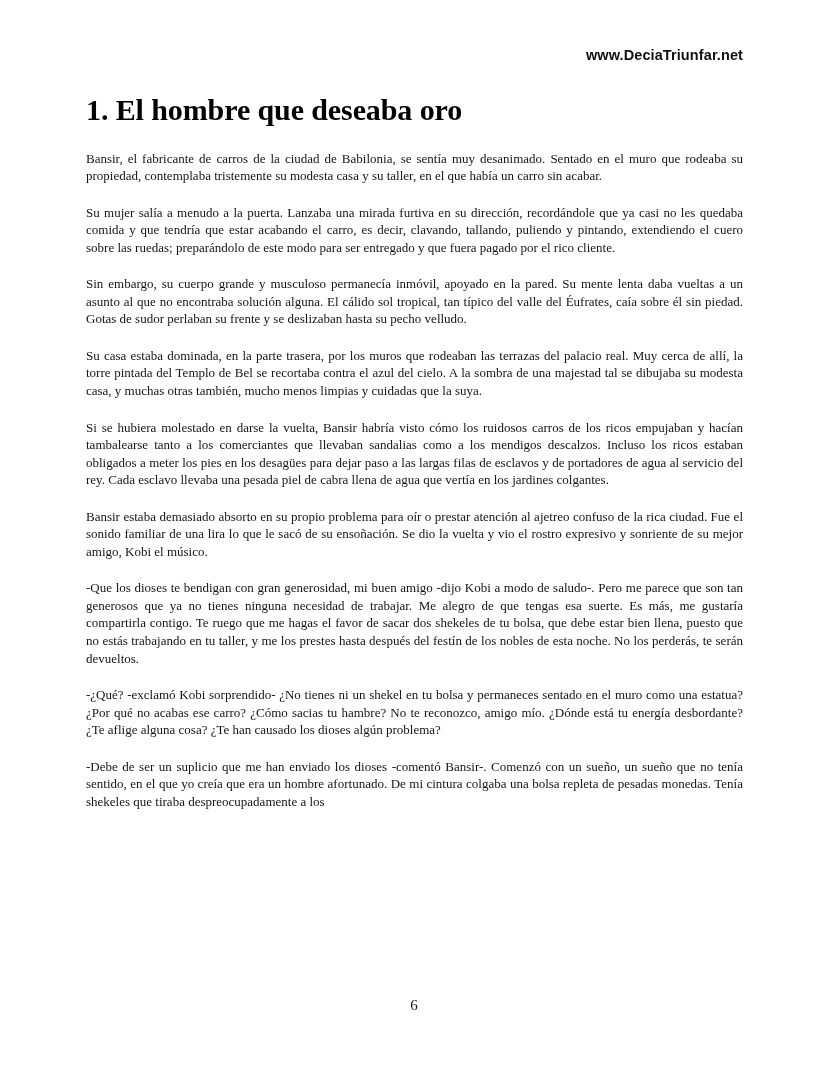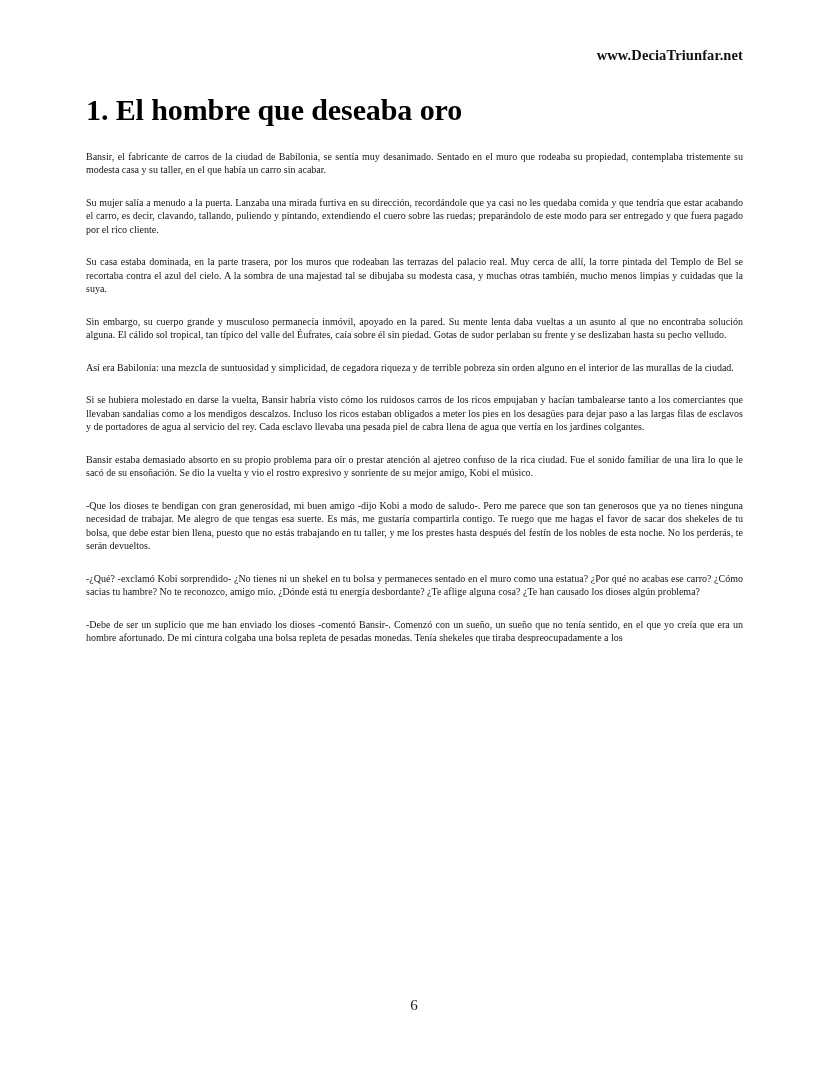--- a/index.html
+++ b/index.html
@@ -18,21 +18,21 @@
     font-family: "Liberation Serif", "DejaVu Serif", serif;
     color: #1a1a1a;
     box-sizing: border-box;
   }
   .page-header {
     position: absolute;
     top: 48px;
     left: 86px;
     right: 85px;
     text-align: right;
-    font-family: Liberation Serif, serif;
+    font-family: Liberation Sans, sans-serif;
     font-weight: bold;
     font-size: 14.5px;
     letter-spacing: 0.1px;
     color: #111111;
     line-height: 1;
   }
   .content {
     position: absolute;
     top: 93px;
     left: 86px;
@@ -41,21 +41,21 @@
   .chapter-title {
     font-family: "Liberation Serif", "DejaVu Serif", serif;
     font-weight: bold;
     font-size: 30px;
     line-height: 1.15;
     margin: 0 0 22px 0;
     color: #000000;
     letter-spacing: -0.1px;
   }
   .body-paragraph {
-    font-size: 10px;
+    font-size: 13px;
     line-height: 1.35;
     text-align: justify;
     margin: 0 0 19px 0;
     color: #141414;
     hyphens: none;
   }
   .body-paragraph:last-child {
     margin-bottom: 0;
   }
   .page-number {
@@ -76,23 +76,22 @@
 <div class="page">
 
   <div class="page-header">www.DeciaTriunfar.net</div>
 
   <div class="content">
 
     <h1 class="chapter-title">1. El hombre que deseaba oro</h1>
 
     <p class="body-paragraph">Bansir, el fabricante de carros de la ciudad de Babilonia, se sentía muy desanimado. Sentado en el muro que rodeaba su propiedad, contemplaba tristemente su modesta casa y su taller, en el que había un carro sin acabar.</p>
     <p class="body-paragraph">Su mujer salía a menudo a la puerta. Lanzaba una mirada furtiva en su dirección, recordándole que ya casi no les quedaba comida y que tendría que estar acabando el carro, es decir, clavando, tallando, puliendo y pintando, extendiendo el cuero sobre las ruedas; preparándolo de este modo para ser entregado y que fuera pagado por el rico cliente.</p>
+    <p class="body-paragraph">Sin embargo, su cuerpo grande y musculoso permanecía inmóvil, apoyado en la pared. Su mente lenta daba vueltas a un asunto al que no encontraba solución alguna. El cálido sol tropical, tan típico del valle del Éufrates, caía sobre él sin piedad. Gotas de sudor perlaban su frente y se deslizaban hasta su pecho velludo.</p>
     <p class="body-paragraph">Su casa estaba dominada, en la parte trasera, por los muros que rodeaban las terrazas del palacio real. Muy cerca de allí, la torre pintada del Templo de Bel se recortaba contra el azul del cielo. A la sombra de una majestad tal se dibujaba su modesta casa, y muchas otras también, mucho menos limpias y cuidadas que la suya.</p>
-    <p class="body-paragraph">Sin embargo, su cuerpo grande y musculoso permanecía inmóvil, apoyado en la pared. Su mente lenta daba vueltas a un asunto al que no encontraba solución alguna. El cálido sol tropical, tan típico del valle del Éufrates, caía sobre él sin piedad. Gotas de sudor perlaban su frente y se deslizaban hasta su pecho velludo.</p>
-    <p class="body-paragraph">Así era Babilonia: una mezcla de suntuosidad y simplicidad, de cegadora riqueza y de terrible pobreza sin orden alguno en el interior de las murallas de la ciudad.</p>
     <p class="body-paragraph">Si se hubiera molestado en darse la vuelta, Bansir habría visto cómo los ruidosos carros de los ricos empujaban y hacían tambalearse tanto a los comerciantes que llevaban sandalias como a los mendigos descalzos. Incluso los ricos estaban obligados a meter los pies en los desagües para dejar paso a las largas filas de esclavos y de portadores de agua al servicio del rey. Cada esclavo llevaba una pesada piel de cabra llena de agua que vertía en los jardines colgantes.</p>
     <p class="body-paragraph">Bansir estaba demasiado absorto en su propio problema para oír o prestar atención al ajetreo confuso de la rica ciudad. Fue el sonido familiar de una lira lo que le sacó de su ensoñación. Se dio la vuelta y vio el rostro expresivo y sonriente de su mejor amigo, Kobi el músico.</p>
     <p class="body-paragraph">-Que los dioses te bendigan con gran generosidad, mi buen amigo -dijo Kobi a modo de saludo-. Pero me parece que son tan generosos que ya no tienes ninguna necesidad de trabajar. Me alegro de que tengas esa suerte. Es más, me gustaría compartirla contigo. Te ruego que me hagas el favor de sacar dos shekeles de tu bolsa, que debe estar bien llena, puesto que no estás trabajando en tu taller, y me los prestes hasta después del festín de los nobles de esta noche. No los perderás, te serán devueltos.</p>
     <p class="body-paragraph">-¿Qué? -exclamó Kobi sorprendido- ¿No tienes ni un shekel en tu bolsa y permaneces sentado en el muro como una estatua? ¿Por qué no acabas ese carro? ¿Cómo sacias tu hambre? No te reconozco, amigo mío. ¿Dónde está tu energía desbordante? ¿Te aflige alguna cosa? ¿Te han causado los dioses algún problema?</p>
     <p class="body-paragraph">-Debe de ser un suplicio que me han enviado los dioses -comentó Bansir-. Comenzó con un sueño, un sueño que no tenía sentido, en el que yo creía que era un hombre afortunado. De mi cintura colgaba una bolsa repleta de pesadas monedas. Tenía shekeles que tiraba despreocupadamente a los</p>
 
   </div>
 
   <div class="page-number">6</div>
 

